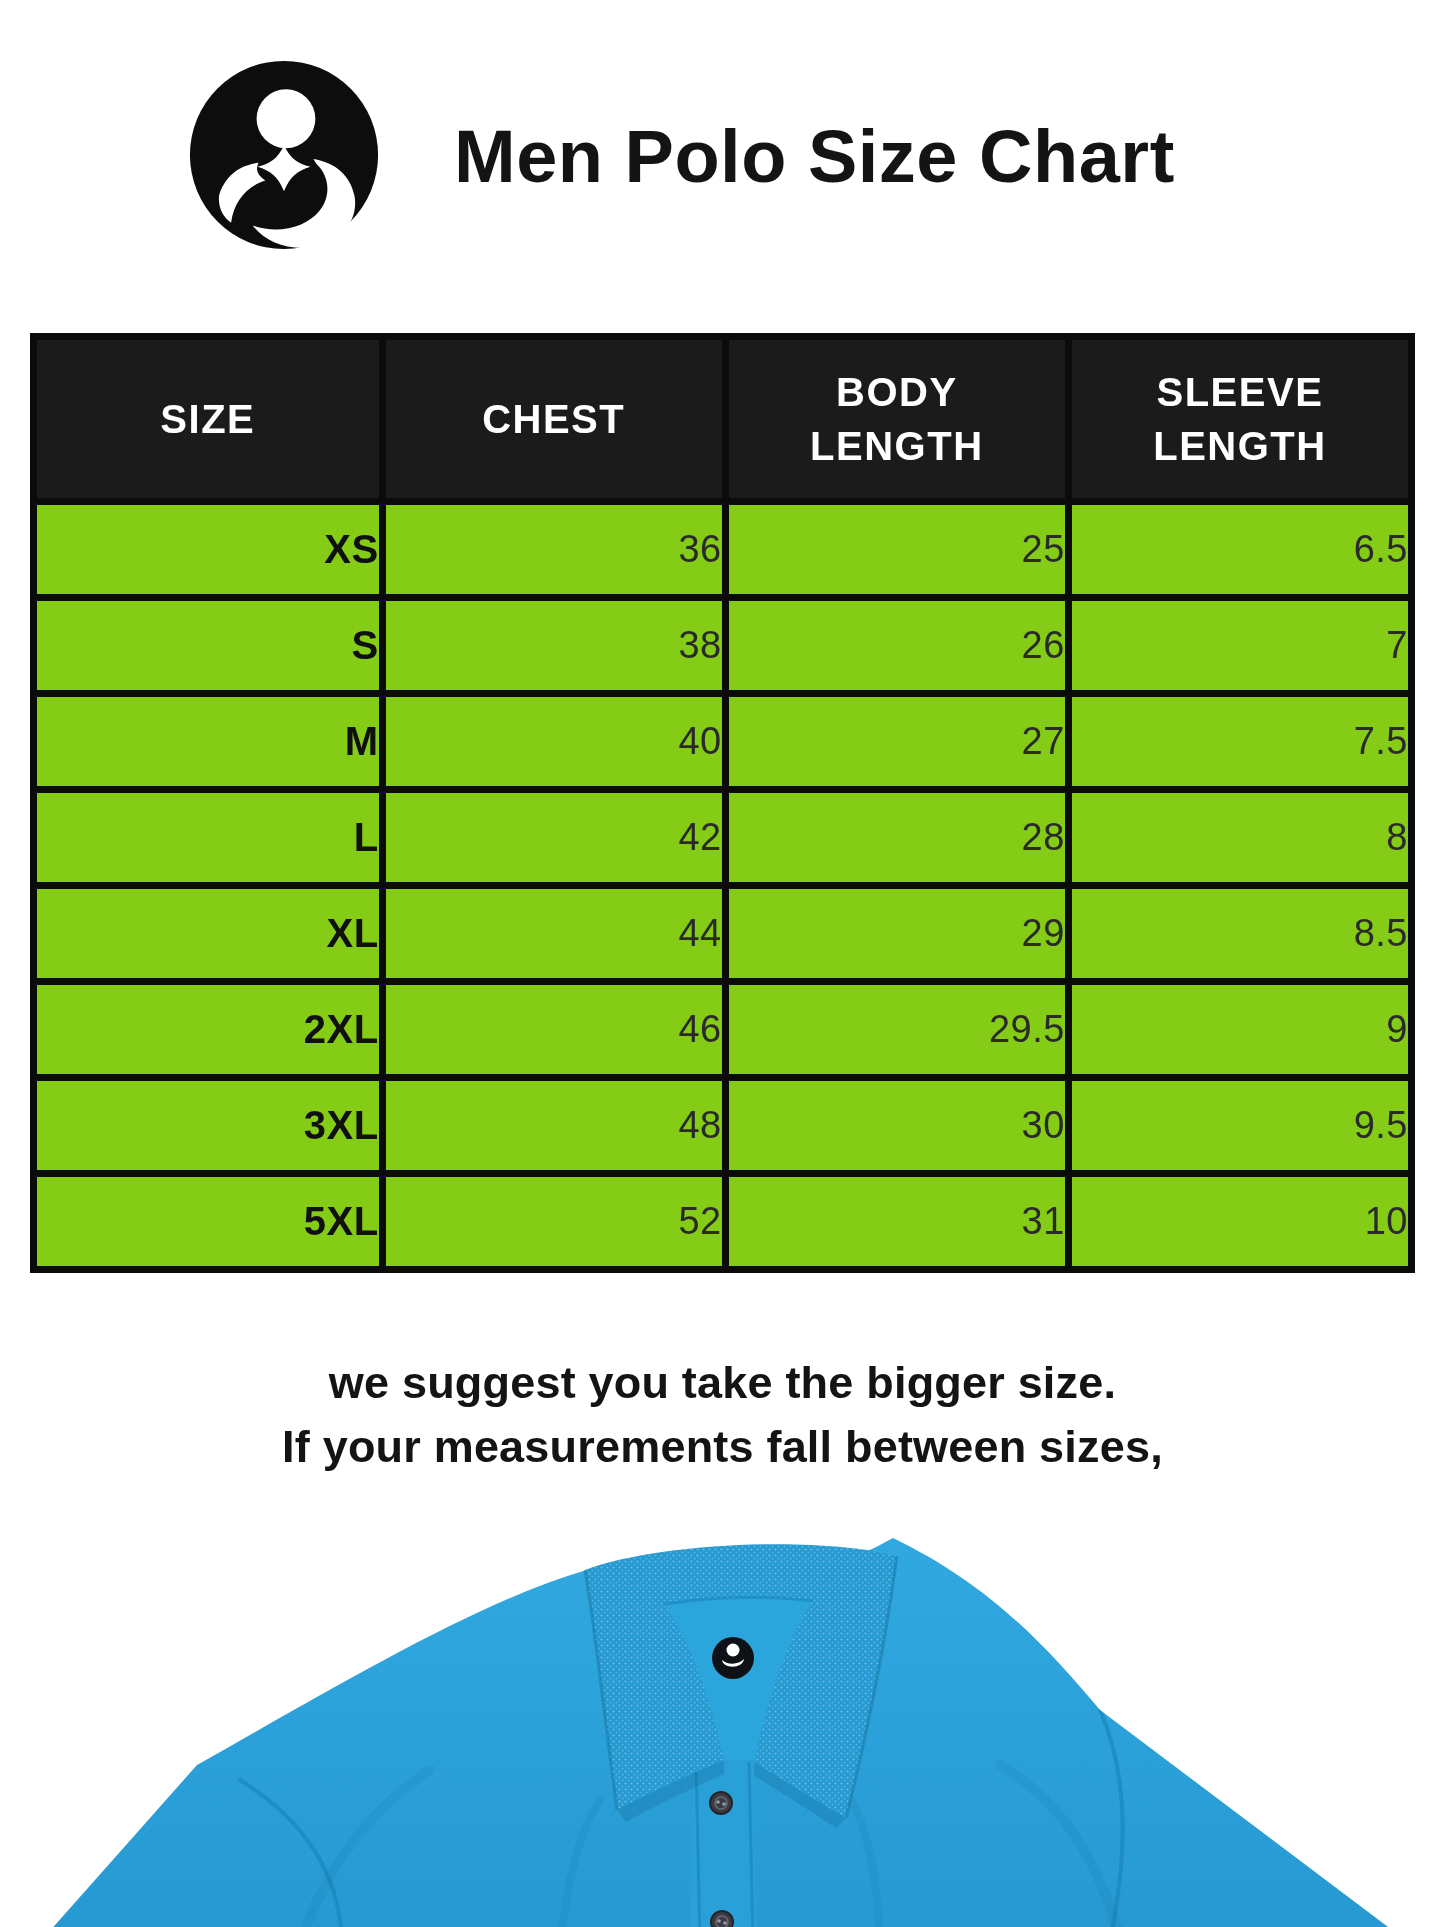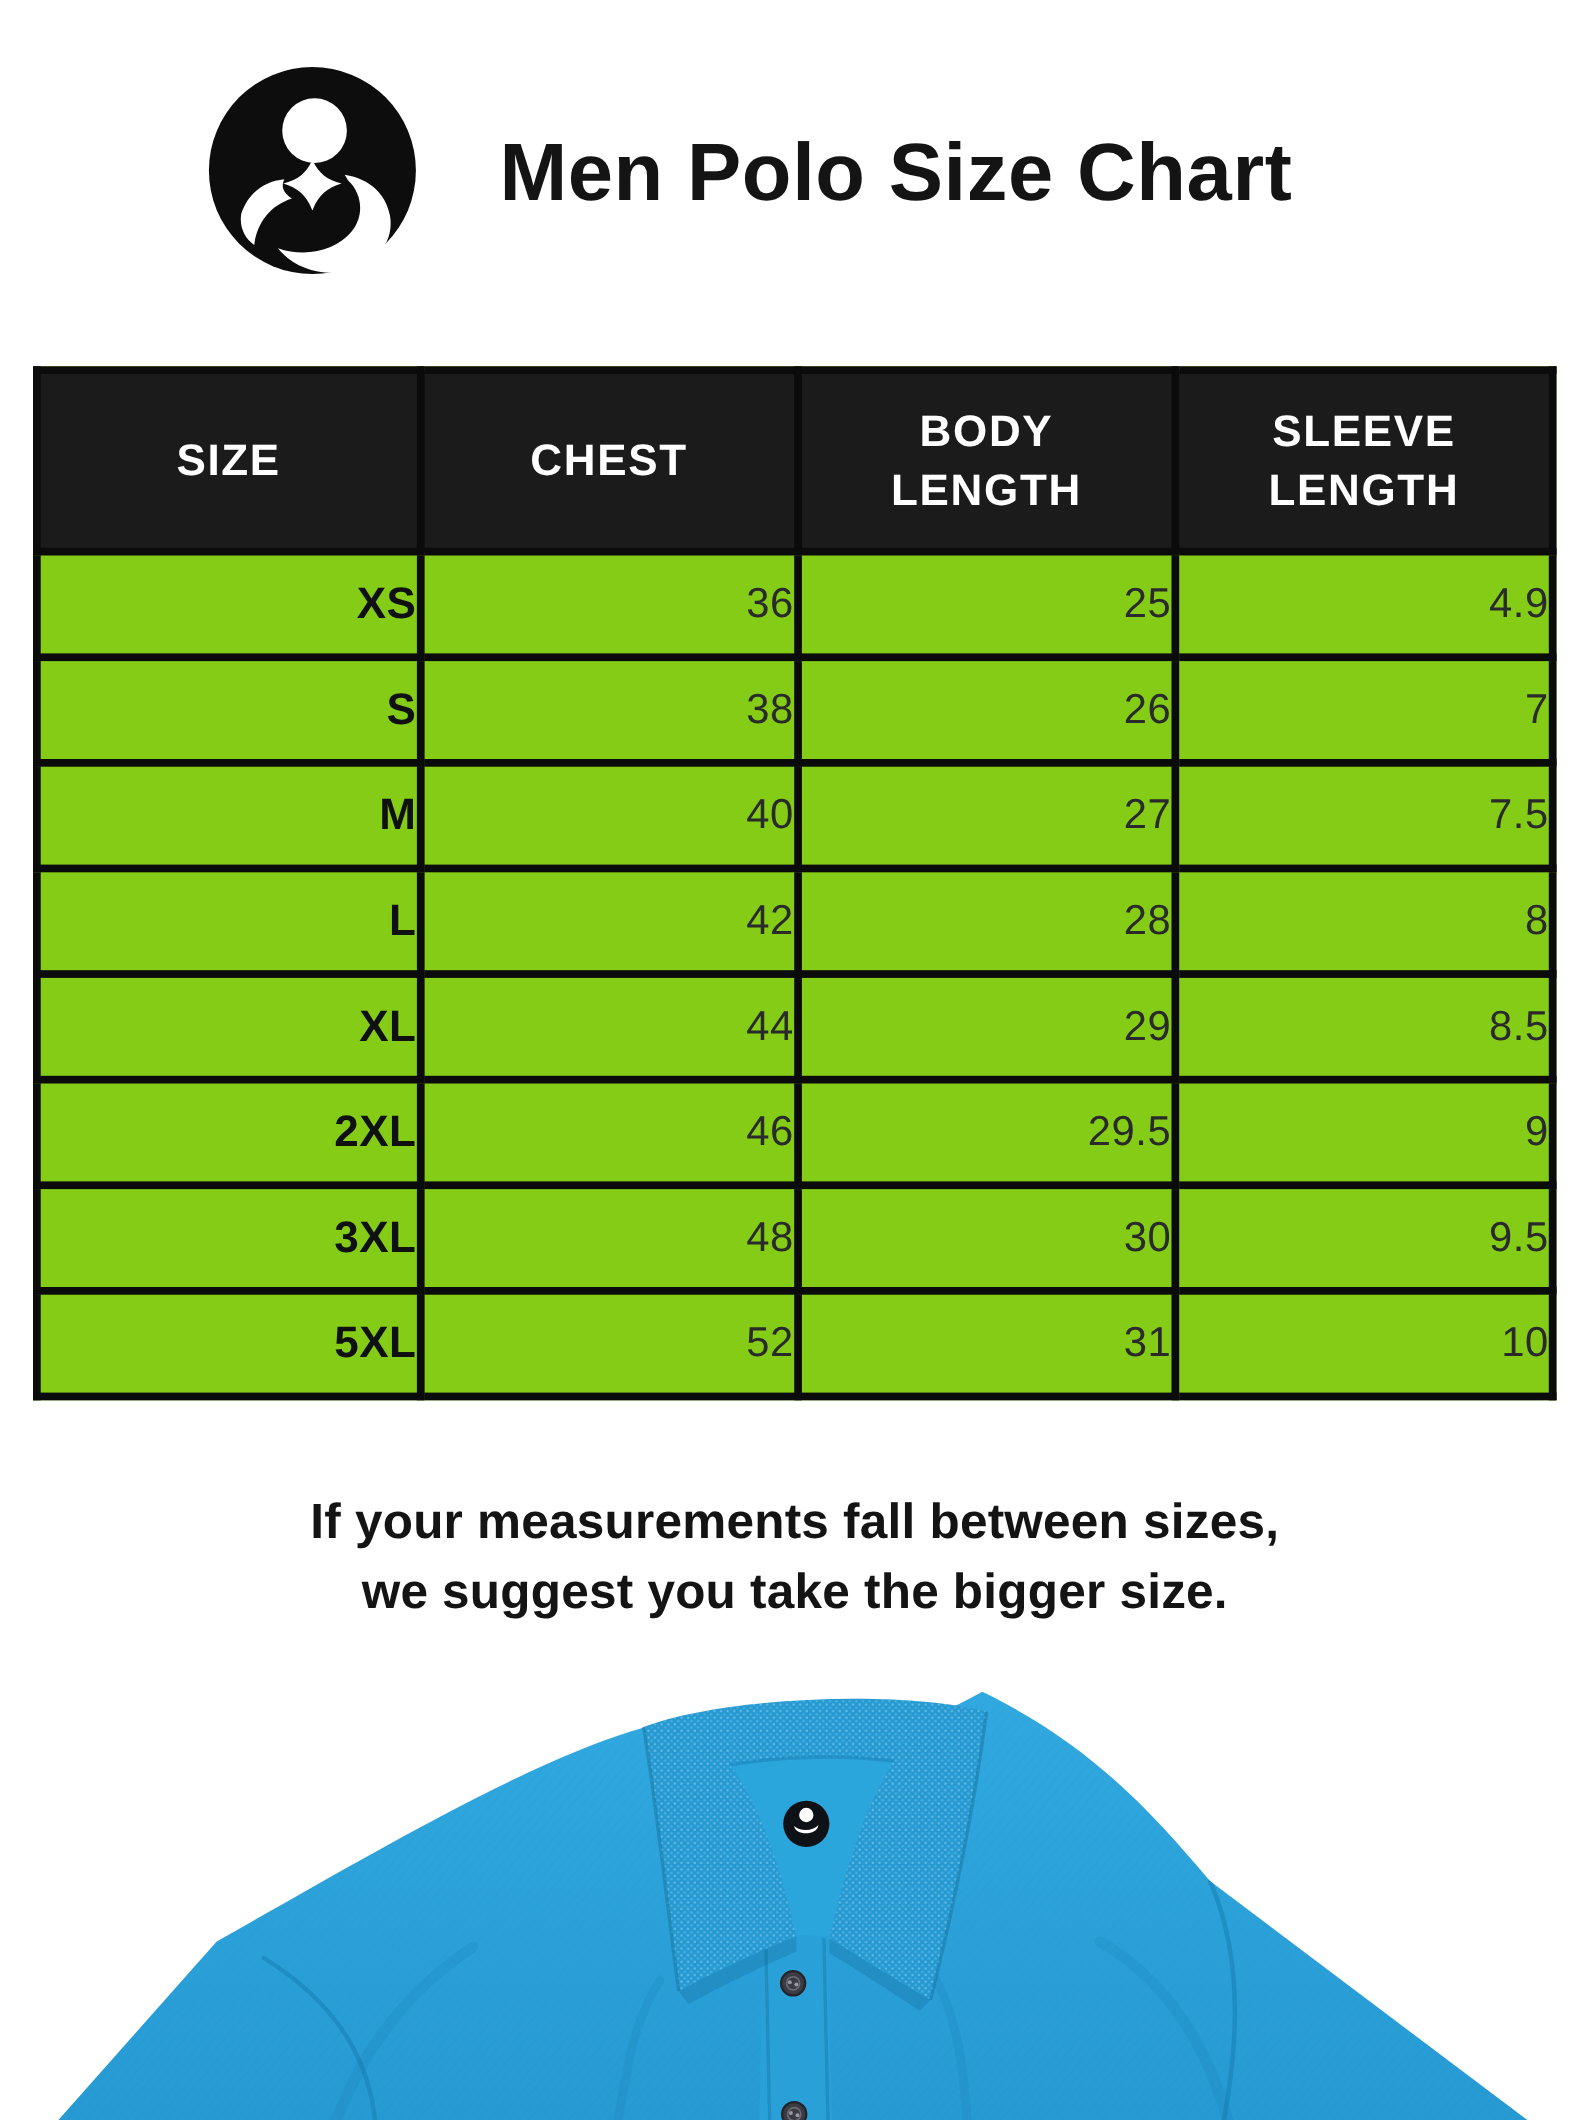--- a/index.html
+++ b/index.html
@@ -86,21 +86,21 @@
         <th><span class="th-label single">CHEST</span></th>
         <th><span class="th-label">BODY LENGTH</span></th>
         <th><span class="th-label">SLEEVE LENGTH</span></th>
       </tr>
     </thead>
     <tbody>
       <tr>
         <td class="cell-size">XS</td>
         <td class="cell-num">36</td>
         <td class="cell-num">25</td>
-        <td class="cell-num">4.9</td>
+        <td class="cell-num">6.5</td>
       </tr>
       <tr>
         <td class="cell-size">S</td>
         <td class="cell-num">38</td>
         <td class="cell-num">26</td>
         <td class="cell-num">7</td>
       </tr>
       <tr>
         <td class="cell-size">M</td>
         <td class="cell-num">40</td>
@@ -134,22 +134,22 @@
       <tr>
         <td class="cell-size">5XL</td>
         <td class="cell-num">52</td>
         <td class="cell-num">31</td>
         <td class="cell-num">10</td>
       </tr>
     </tbody>
   </table>
 
   <div class="note">
+    <div>we suggest you take the bigger size.</div>
     <div>If your measurements fall between sizes,</div>
-    <div>we suggest you take the bigger size.</div>
   </div>
 
   <div class="shirt-wrap">
     <svg viewBox="0 0 1445 412" aria-hidden="true">
       <defs>
         <linearGradient id="bodyGrad" x1="0" y1="0" x2="0" y2="1">
           <stop offset="0" stop-color="#31a9e0"></stop>
           <stop offset="1" stop-color="#2699d2"></stop>
         </linearGradient>
         <pattern id="knit" width="7" height="7" patternUnits="userSpaceOnUse" patternTransform="rotate(40)">

